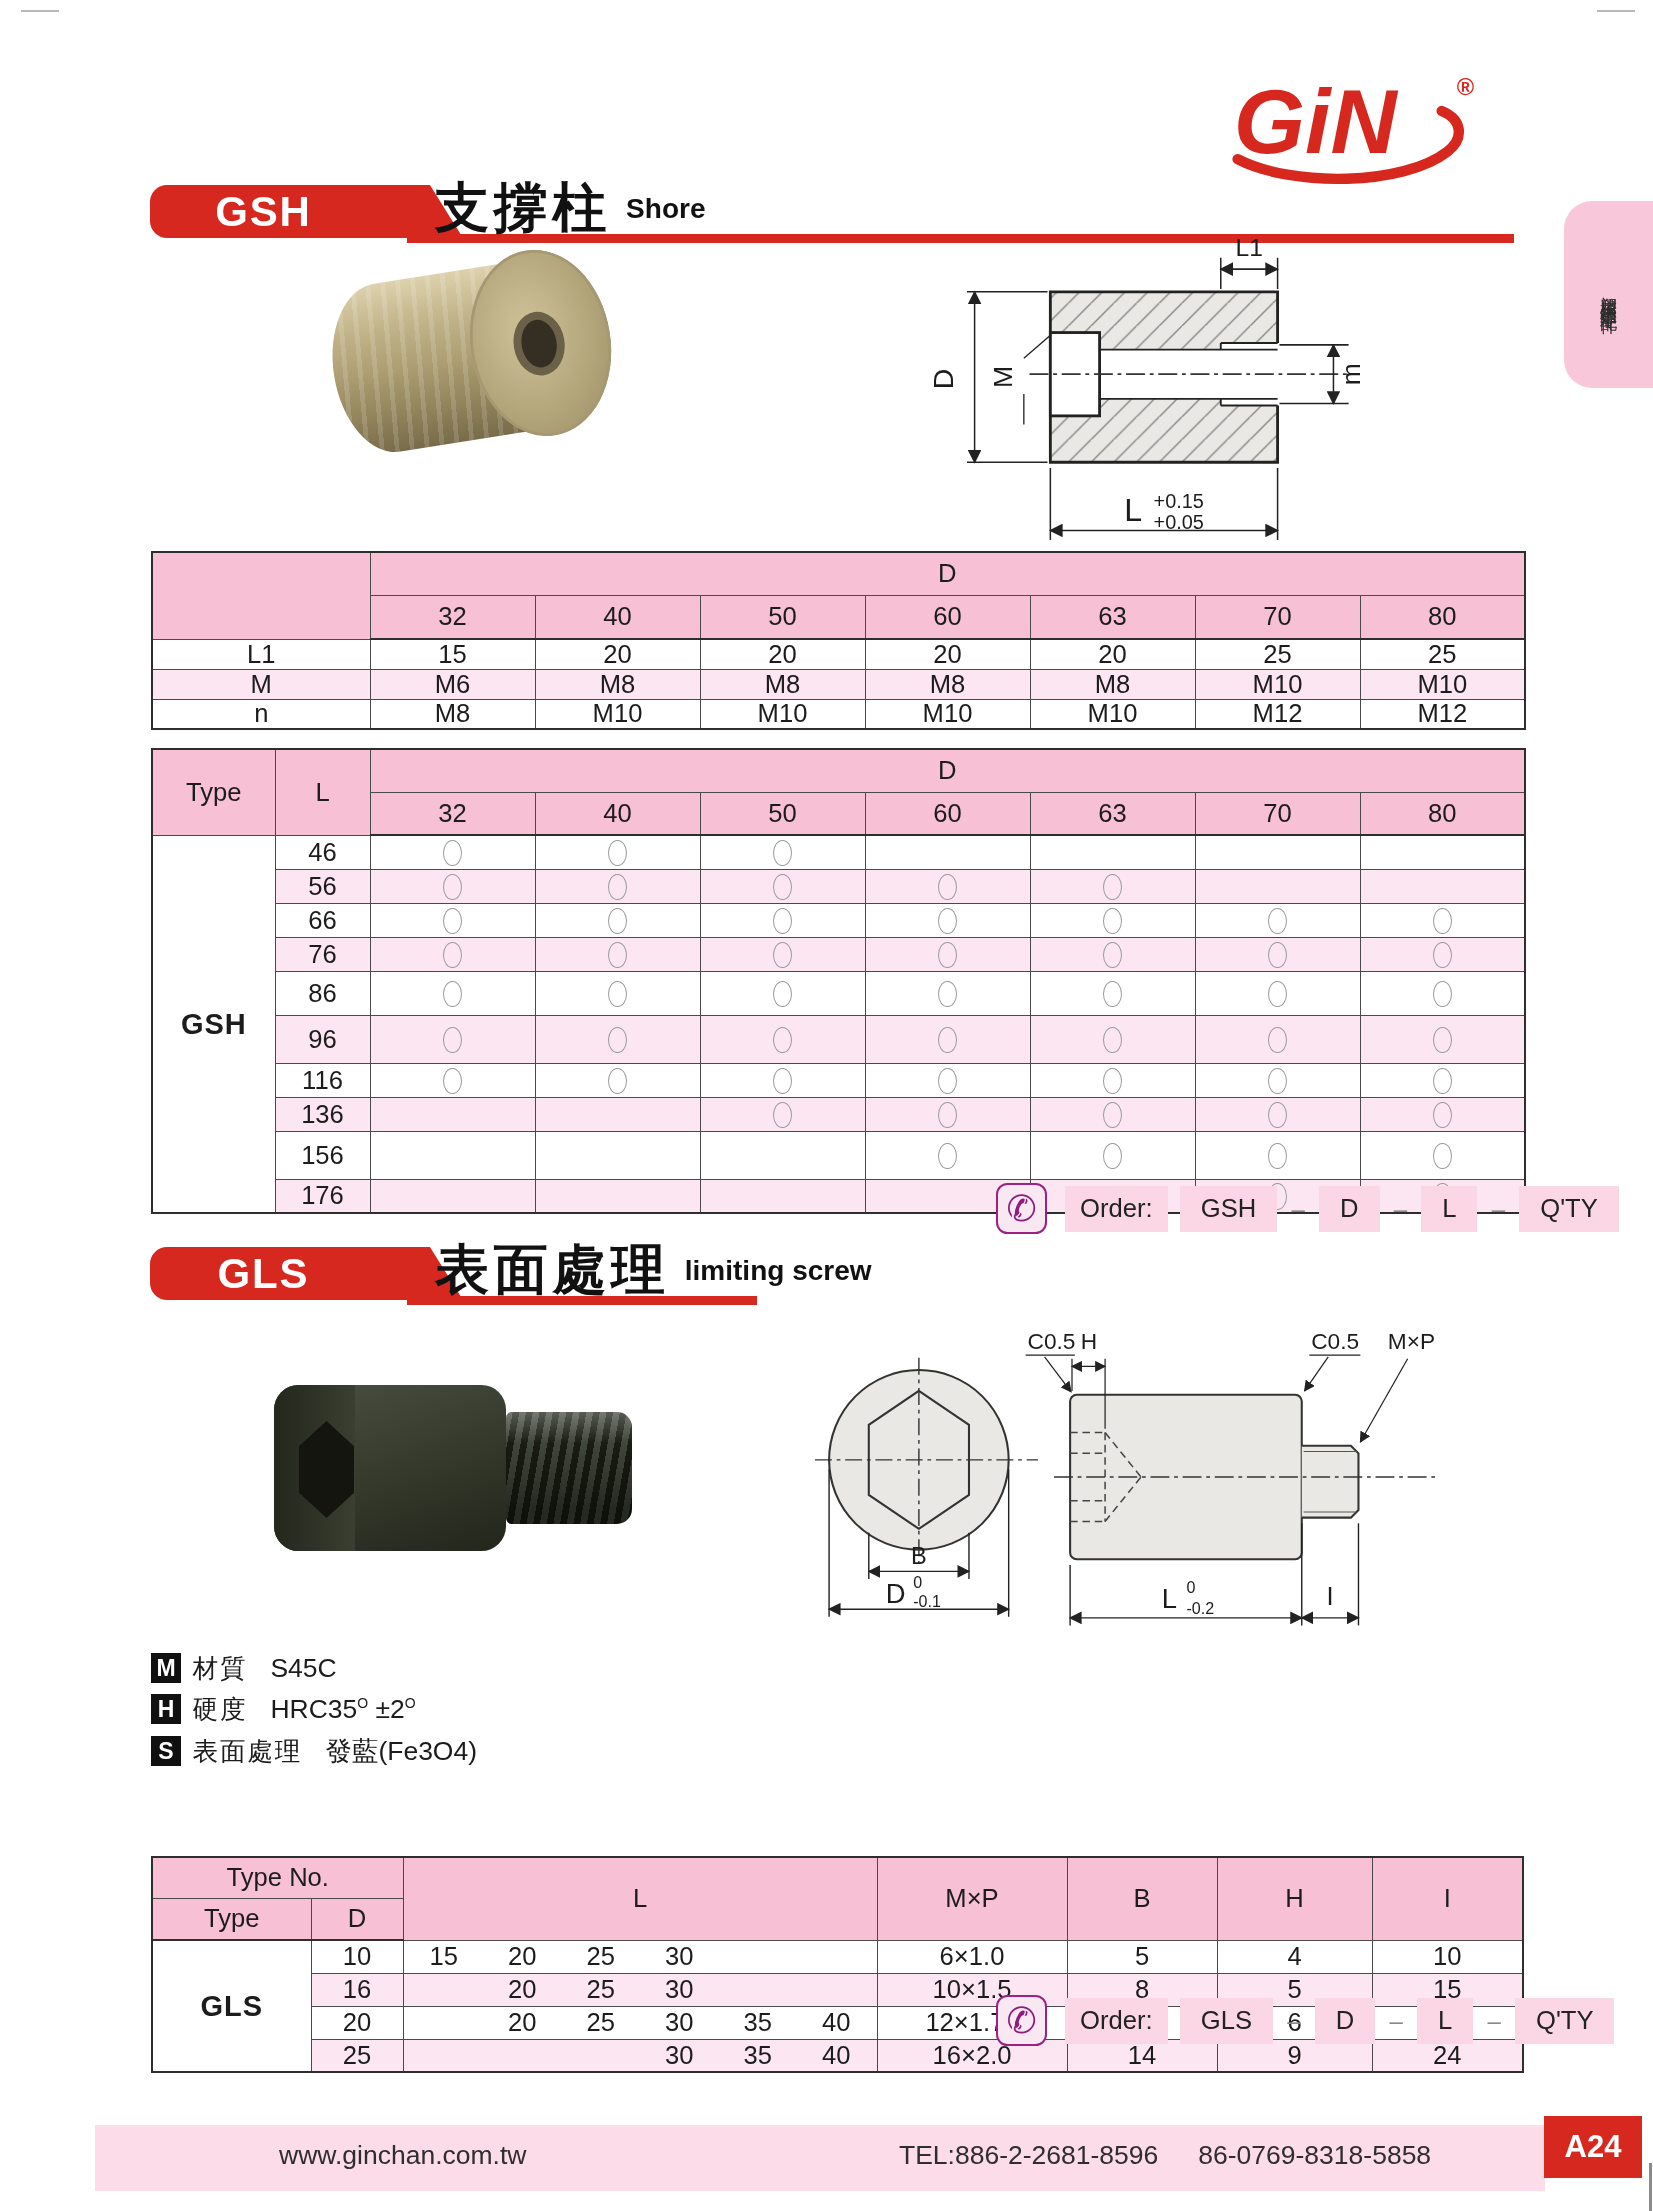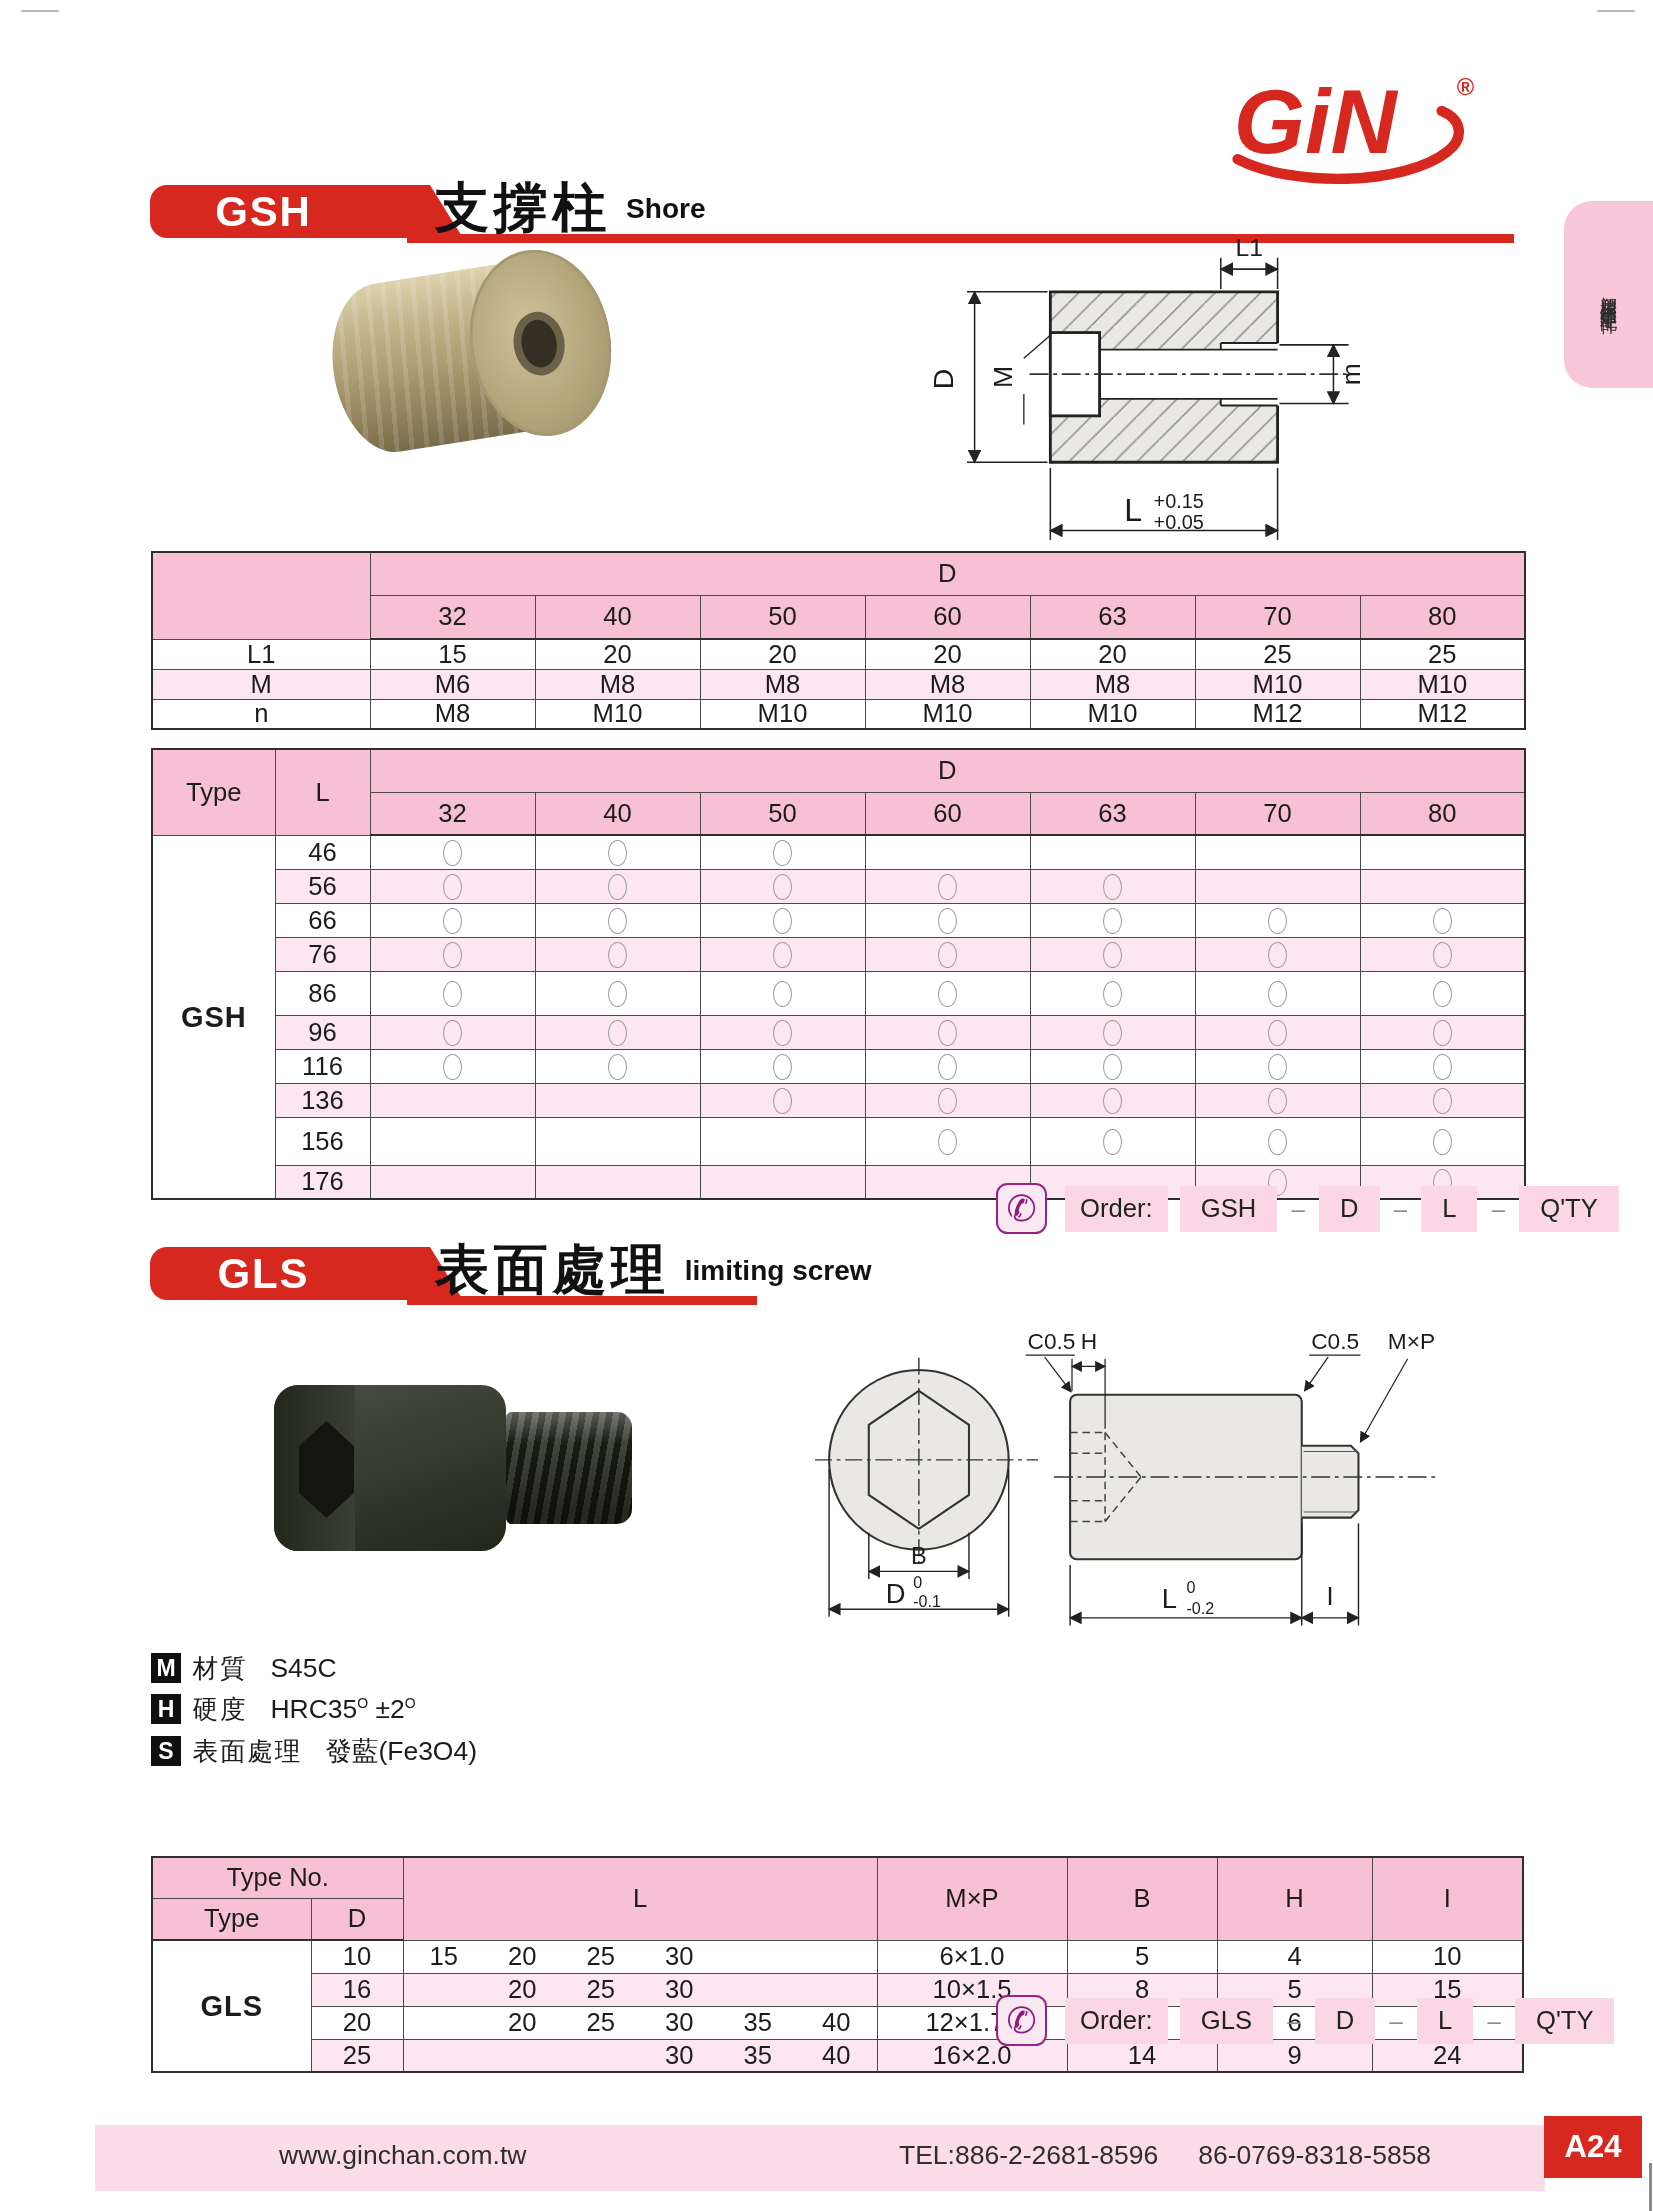--- a/index.html
+++ b/index.html
@@ -317,21 +317,21 @@
           <tr style="height: 44px;">
             <td>86</td>
             <td><span class="circ"></span></td>
             <td><span class="circ"></span></td>
             <td><span class="circ"></span></td>
             <td><span class="circ"></span></td>
             <td><span class="circ"></span></td>
             <td><span class="circ"></span></td>
             <td><span class="circ"></span></td>
           </tr>
-          <tr class="row-pink" style="height: 34px; padding-left: 44px;">
+          <tr class="row-pink" style="height: 48px; padding-left: 44px;">
             <td>96</td>
             <td><span class="circ"></span></td>
             <td><span class="circ"></span></td>
             <td><span class="circ"></span></td>
             <td><span class="circ"></span></td>
             <td><span class="circ"></span></td>
             <td><span class="circ"></span></td>
             <td><span class="circ"></span></td>
           </tr>
           <tr style="height: 34px;">

